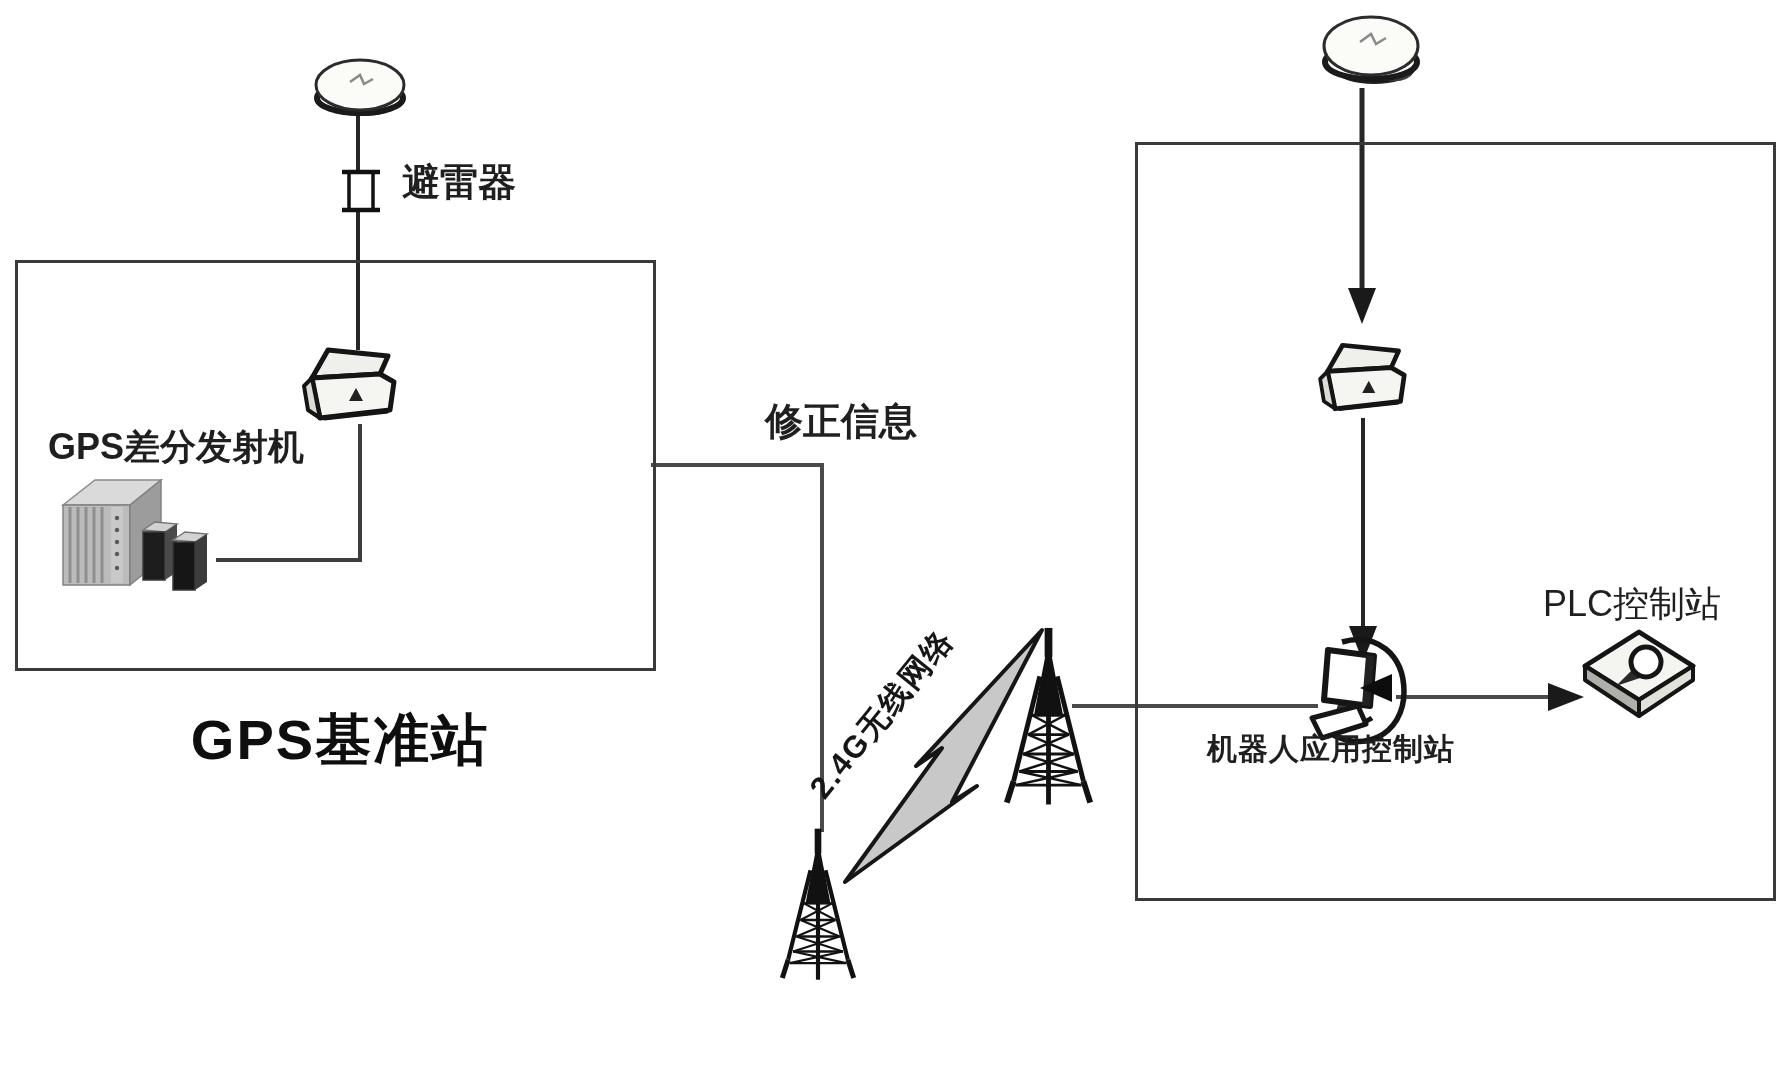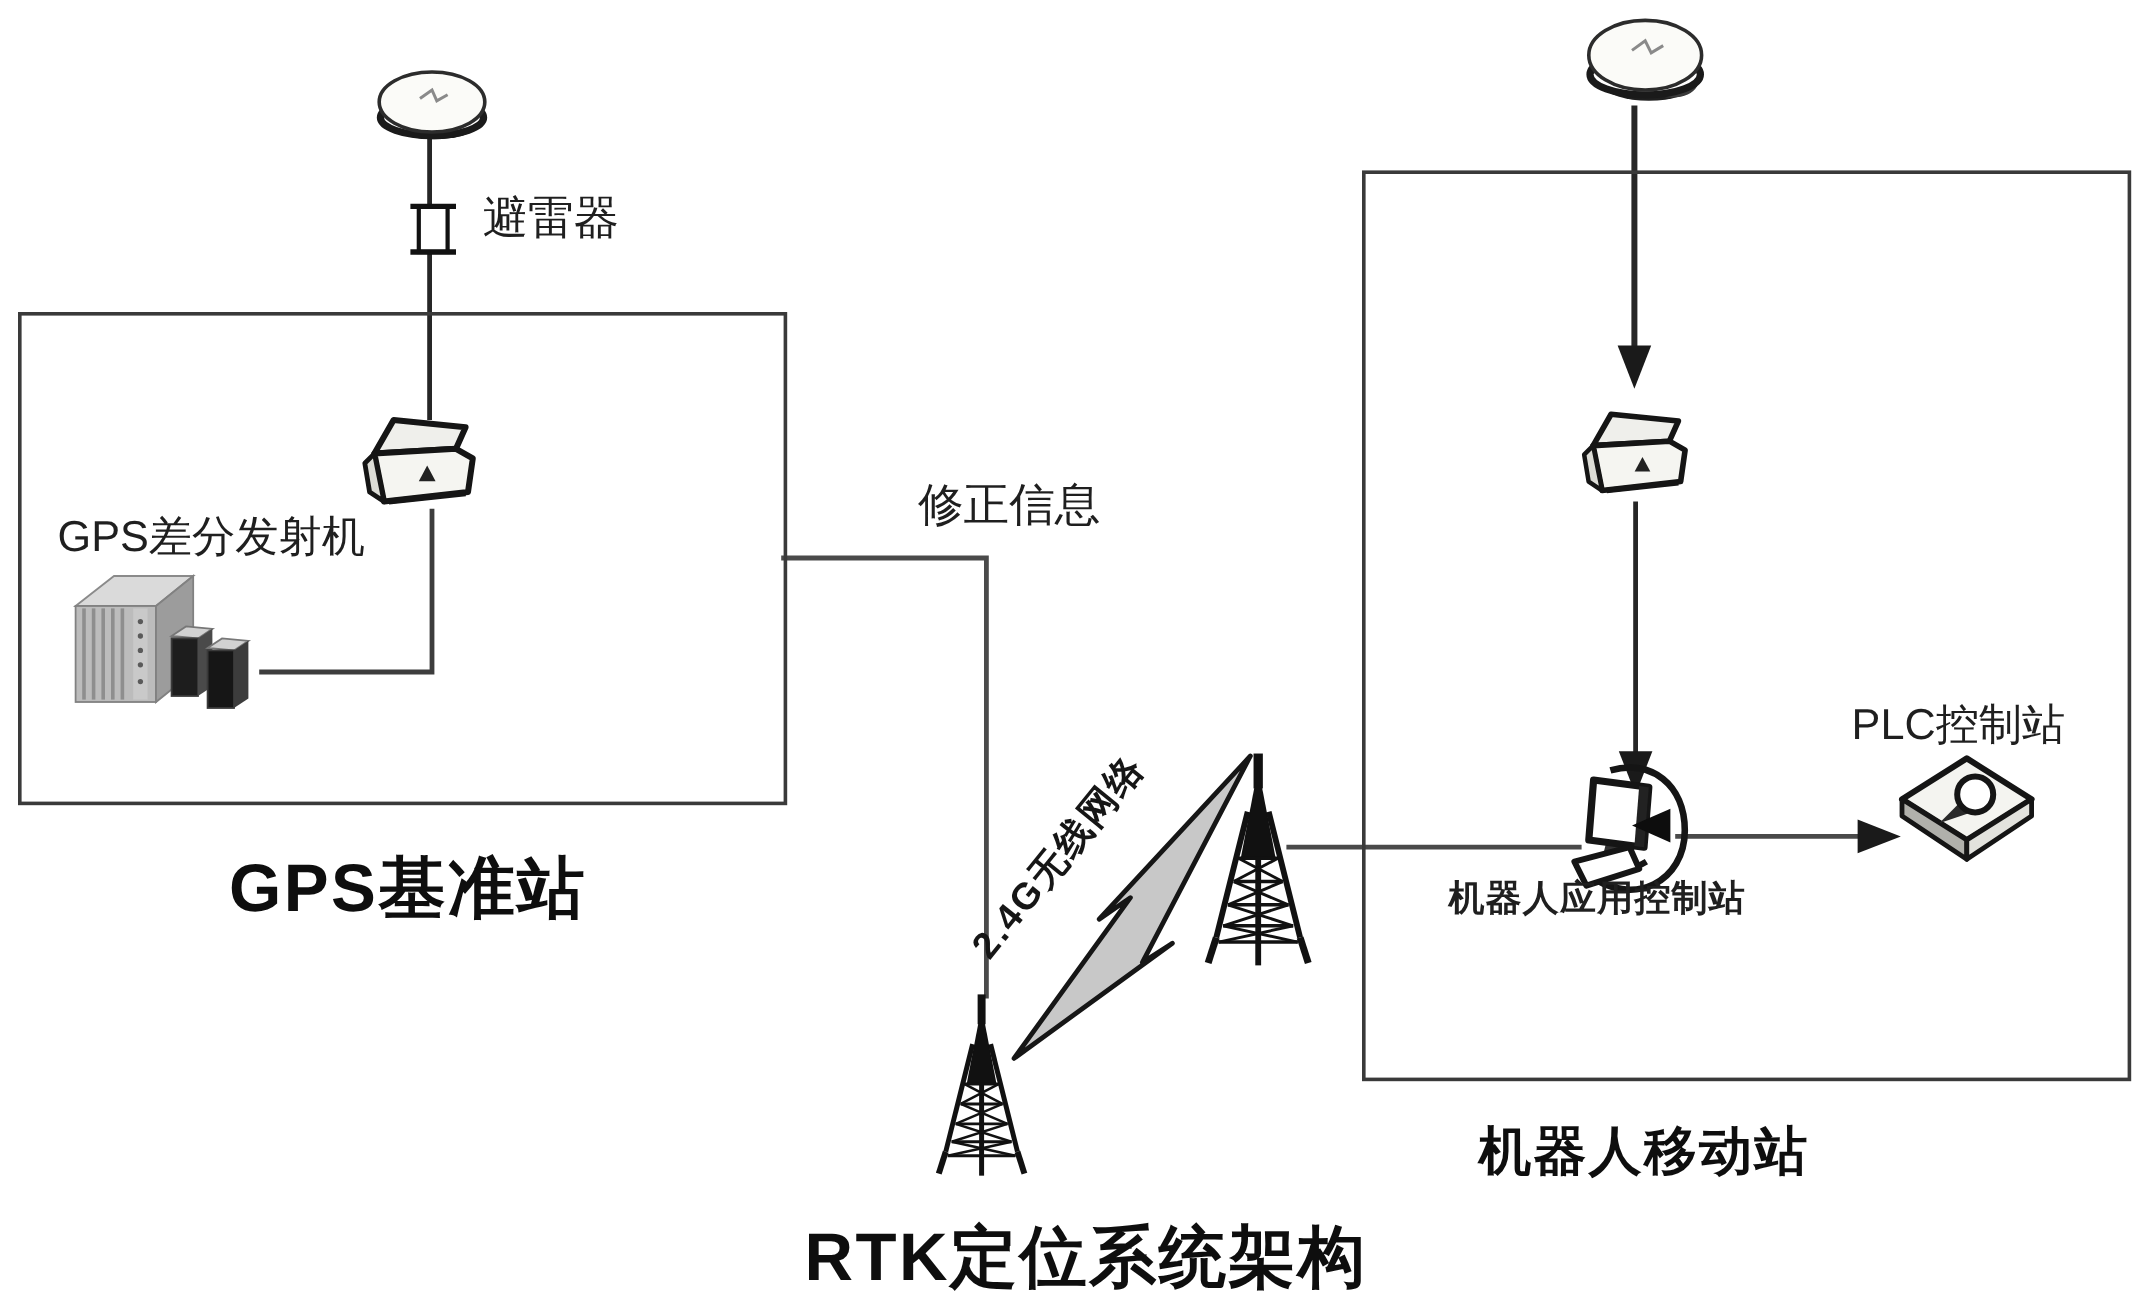--- a/index.html
+++ b/index.html
@@ -3,21 +3,21 @@
 <meta charset="utf-8">
 <style>
   html,body{margin:0;padding:0;background:#fff;}
   #stage{
     position:relative;width:1789px;height:1085px;background:#ffffff;overflow:hidden;
     font-family:"Liberation Sans","DejaVu Sans",sans-serif;color:#1a1a1a;
   }
   .abs{position:absolute;}
   svg{display:block;overflow:visible;}
   .box{position:absolute;border:3px solid #3a3a3a;background:transparent;}
-  .lbl{position:absolute;white-space:nowrap;color:#1f1f1f;font-weight:400;line-height:1;}
+  .lbl{position:absolute;white-space:nowrap;color:#1f1f1f;font-weight:700;line-height:1;}
   .lbl-36{font-size:36px;}
   .lbl-38{font-size:38px;}
   .lbl-30{font-size:30px;letter-spacing:1px;}
   .title{position:absolute;white-space:nowrap;color:#0e0e0e;font-weight:800;line-height:1;transform:translateX(-50%);}
   .title-48{font-size:56px;letter-spacing:2px;}
   .title-44{font-size:44px;letter-spacing:2px;}
   .rot-lbl{
     position:absolute;white-space:nowrap;font-size:31px;font-weight:700;color:#161616;
     transform:translate(-50%,-50%) rotate(-51deg);letter-spacing:2px;
   }
@@ -194,17 +194,15 @@
 
   <div class="lbl lbl-38" style="left:745px;top:402px;margin-left:20px;">修正信息</div>
 
   <div class="rot-lbl" style="left:882px;top:714px;">2.4G无线网络</div>
 
 
   <div class="lbl lbl-36" style="left:1543px;top:586px;font-weight:500;">PLC控制站</div>
 
   <div class="lbl lbl-30" style="left:1207px;top:734px;font-weight:700;">机器人应用控制站</div>
 
-  <div class="title title-44" style="left:1370px;top:938px;">机器人移动站</div>
-
-  <div class="title title-48" style="left:905px;top:1020px;">RTK定位系统架构</div>
+
 
 </div>
 
 </body></html>

